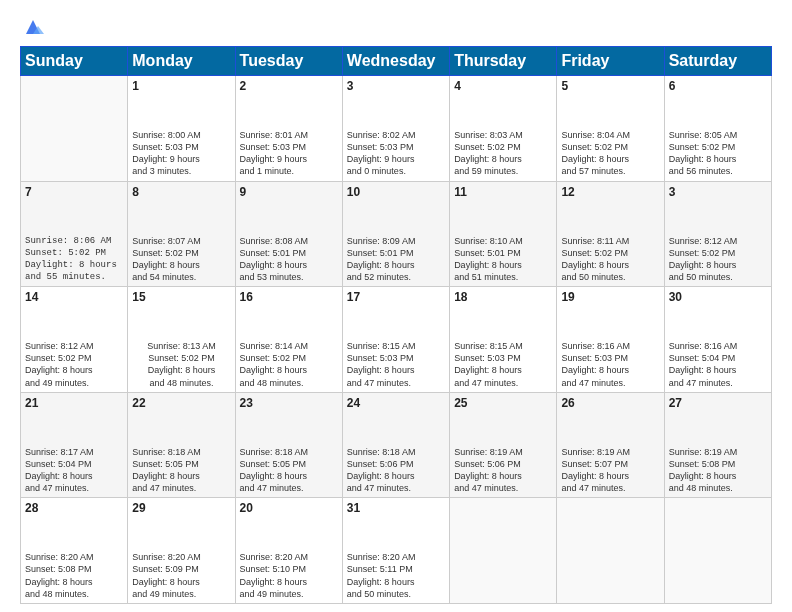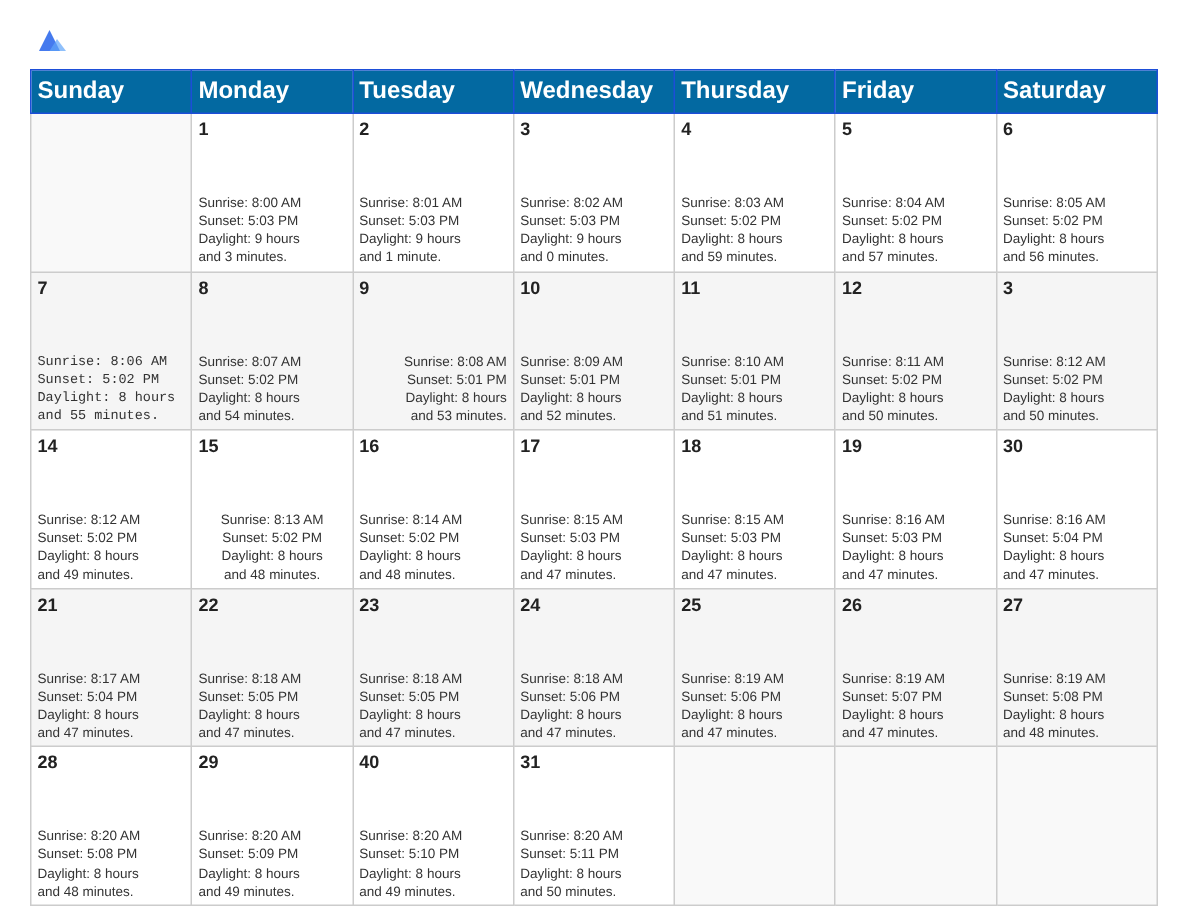--- a/index.html
+++ b/index.html
@@ -170,21 +170,21 @@
           </td>
           <td>
             <span class="day-number">8</span>
             <div class="day-info" style="white-space: pre-line;">Sunrise: 8:07 AM
 Sunset: 5:02 PM
 Daylight: 8 hours
 and 54 minutes.</div>
           </td>
           <td>
             <span class="day-number">9</span>
-            <div class="day-info" style="white-space: pre-line; text-align: right;">Sunrise: 8:08 AM
+            <div class="day-info" style="white-space: pre-line;">Sunrise: 8:08 AM
 Sunset: 5:01 PM
 Daylight: 8 hours
 and 53 minutes.</div>
           </td>
           <td>
             <span class="day-number">10</span>
             <div class="day-info" style="white-space: pre-line;">Sunrise: 8:09 AM
 Sunset: 5:01 PM
 Daylight: 8 hours
 and 52 minutes.</div>
@@ -322,21 +322,21 @@
 and 48 minutes.</div>
           </td>
           <td>
             <span class="day-number">29</span>
             <div class="day-info" style="white-space: pre-line;">Sunrise: 8:20 AM
 Sunset: 5:09 PM
 Daylight: 8 hours
 and 49 minutes.</div>
           </td>
           <td>
-            <span class="day-number">40</span>
+            <span class="day-number">20</span>
             <div class="day-info" style="white-space: pre-line;">Sunrise: 8:20 AM
 Sunset: 5:10 PM
 Daylight: 8 hours
 and 49 minutes.</div>
           </td>
           <td>
             <span class="day-number">31</span>
             <div class="day-info" style="white-space: pre-line;">Sunrise: 8:20 AM
 Sunset: 5:11 PM
 Daylight: 8 hours

